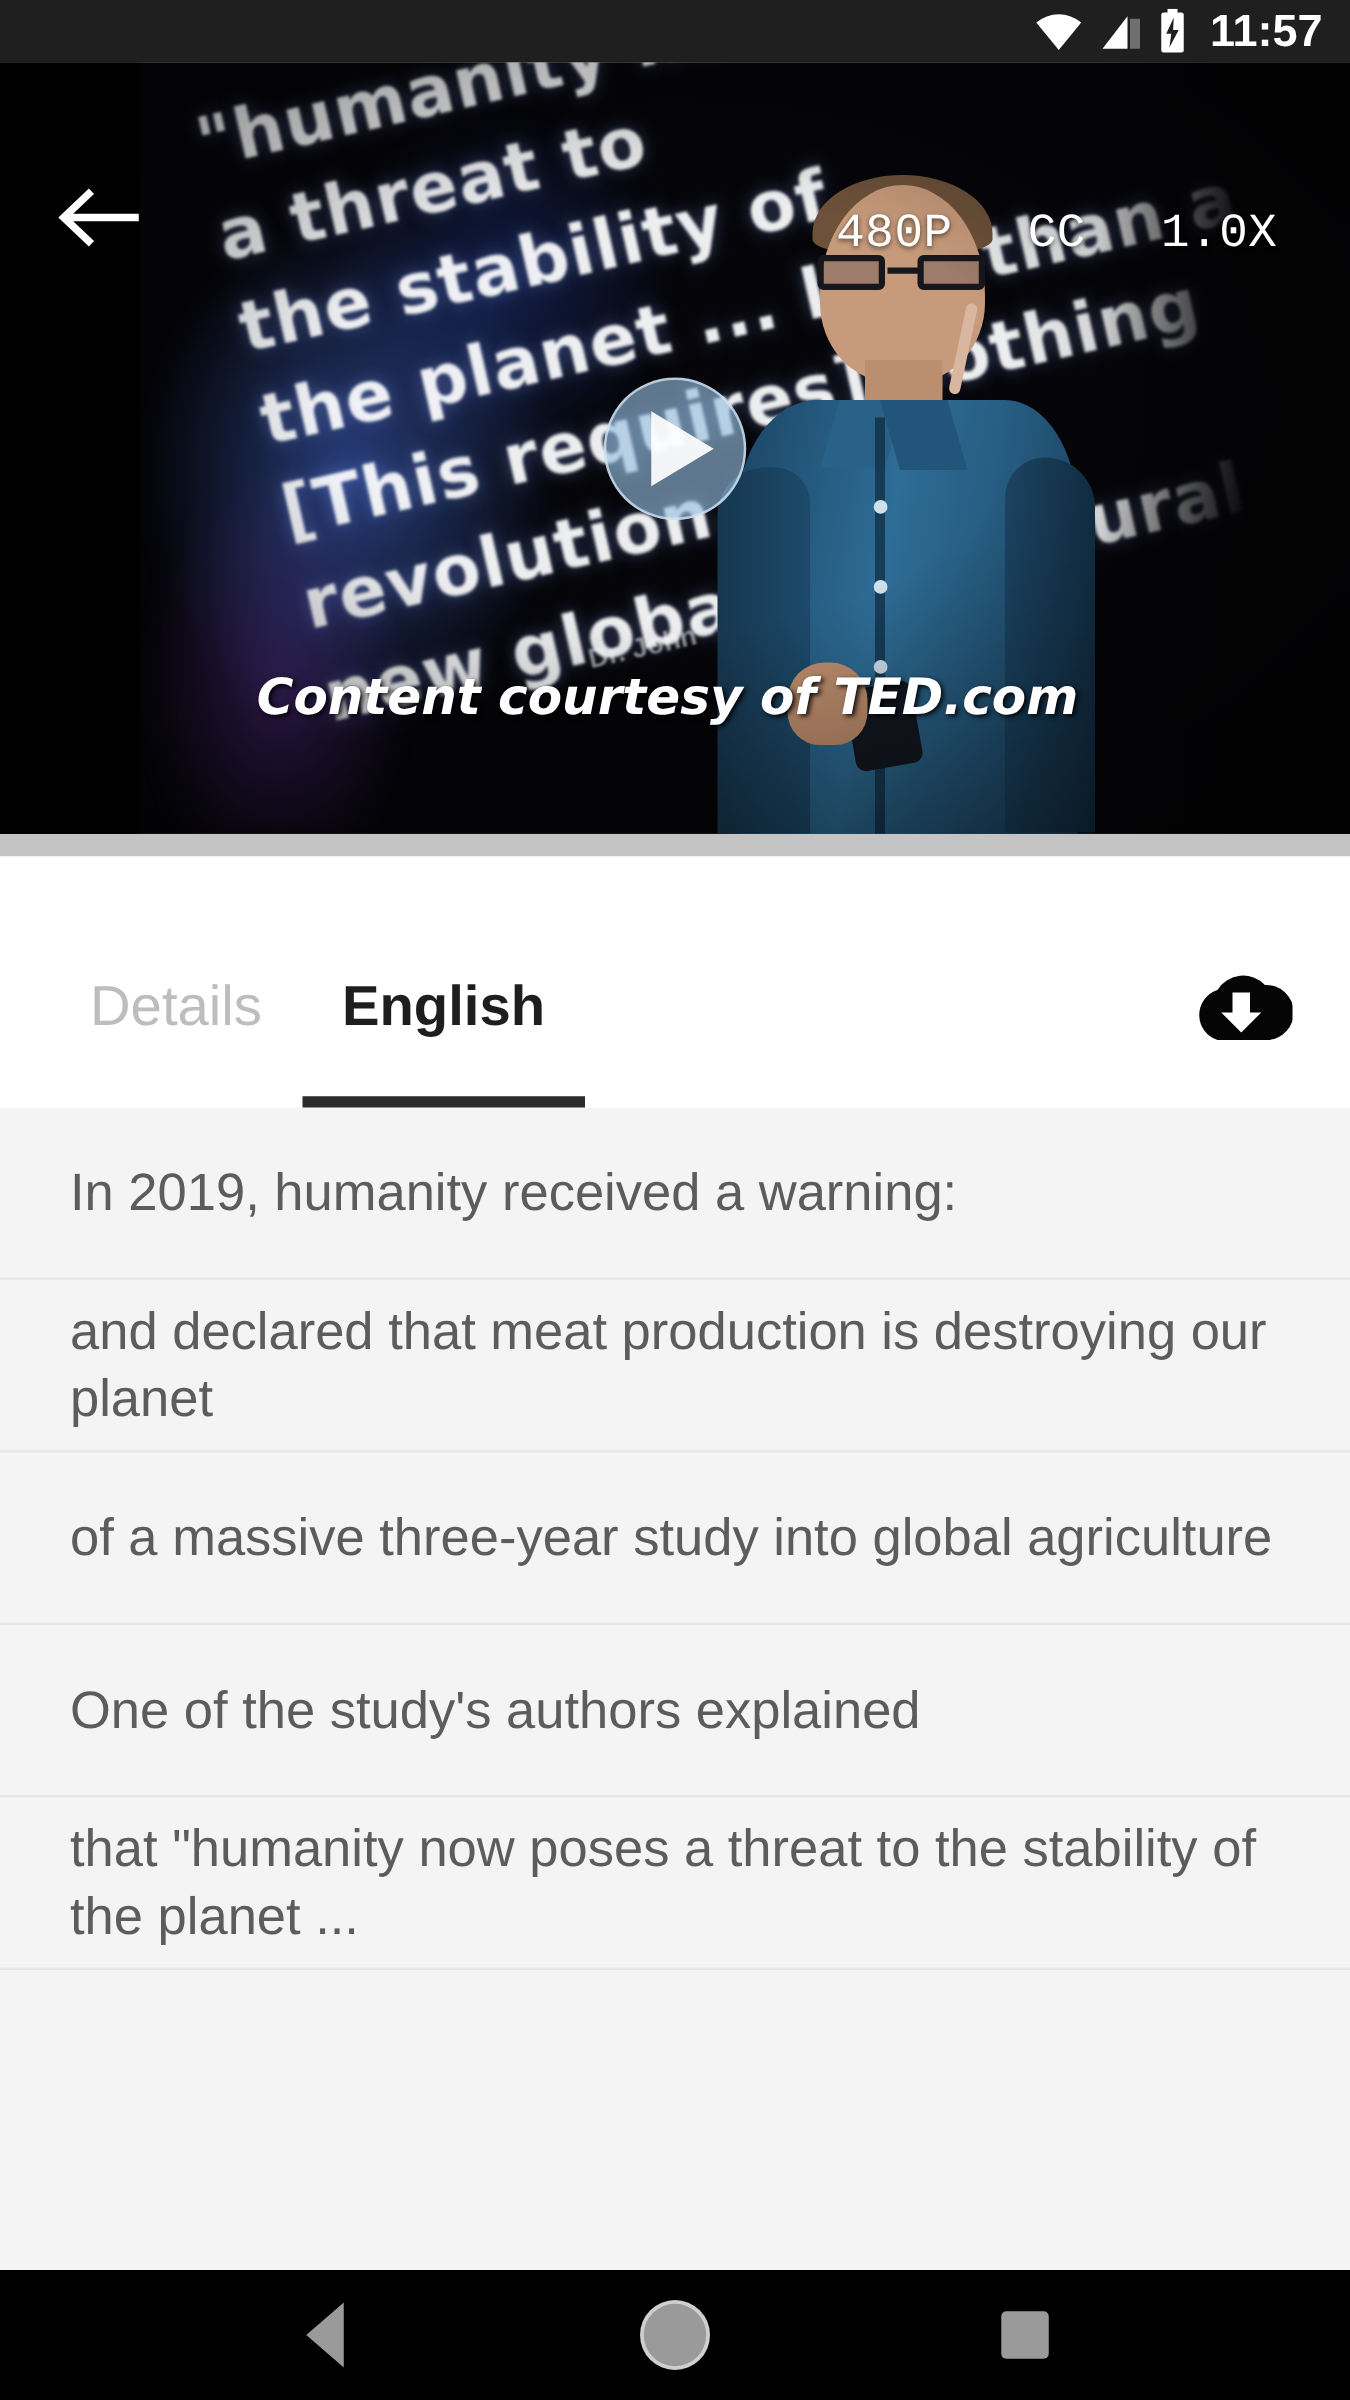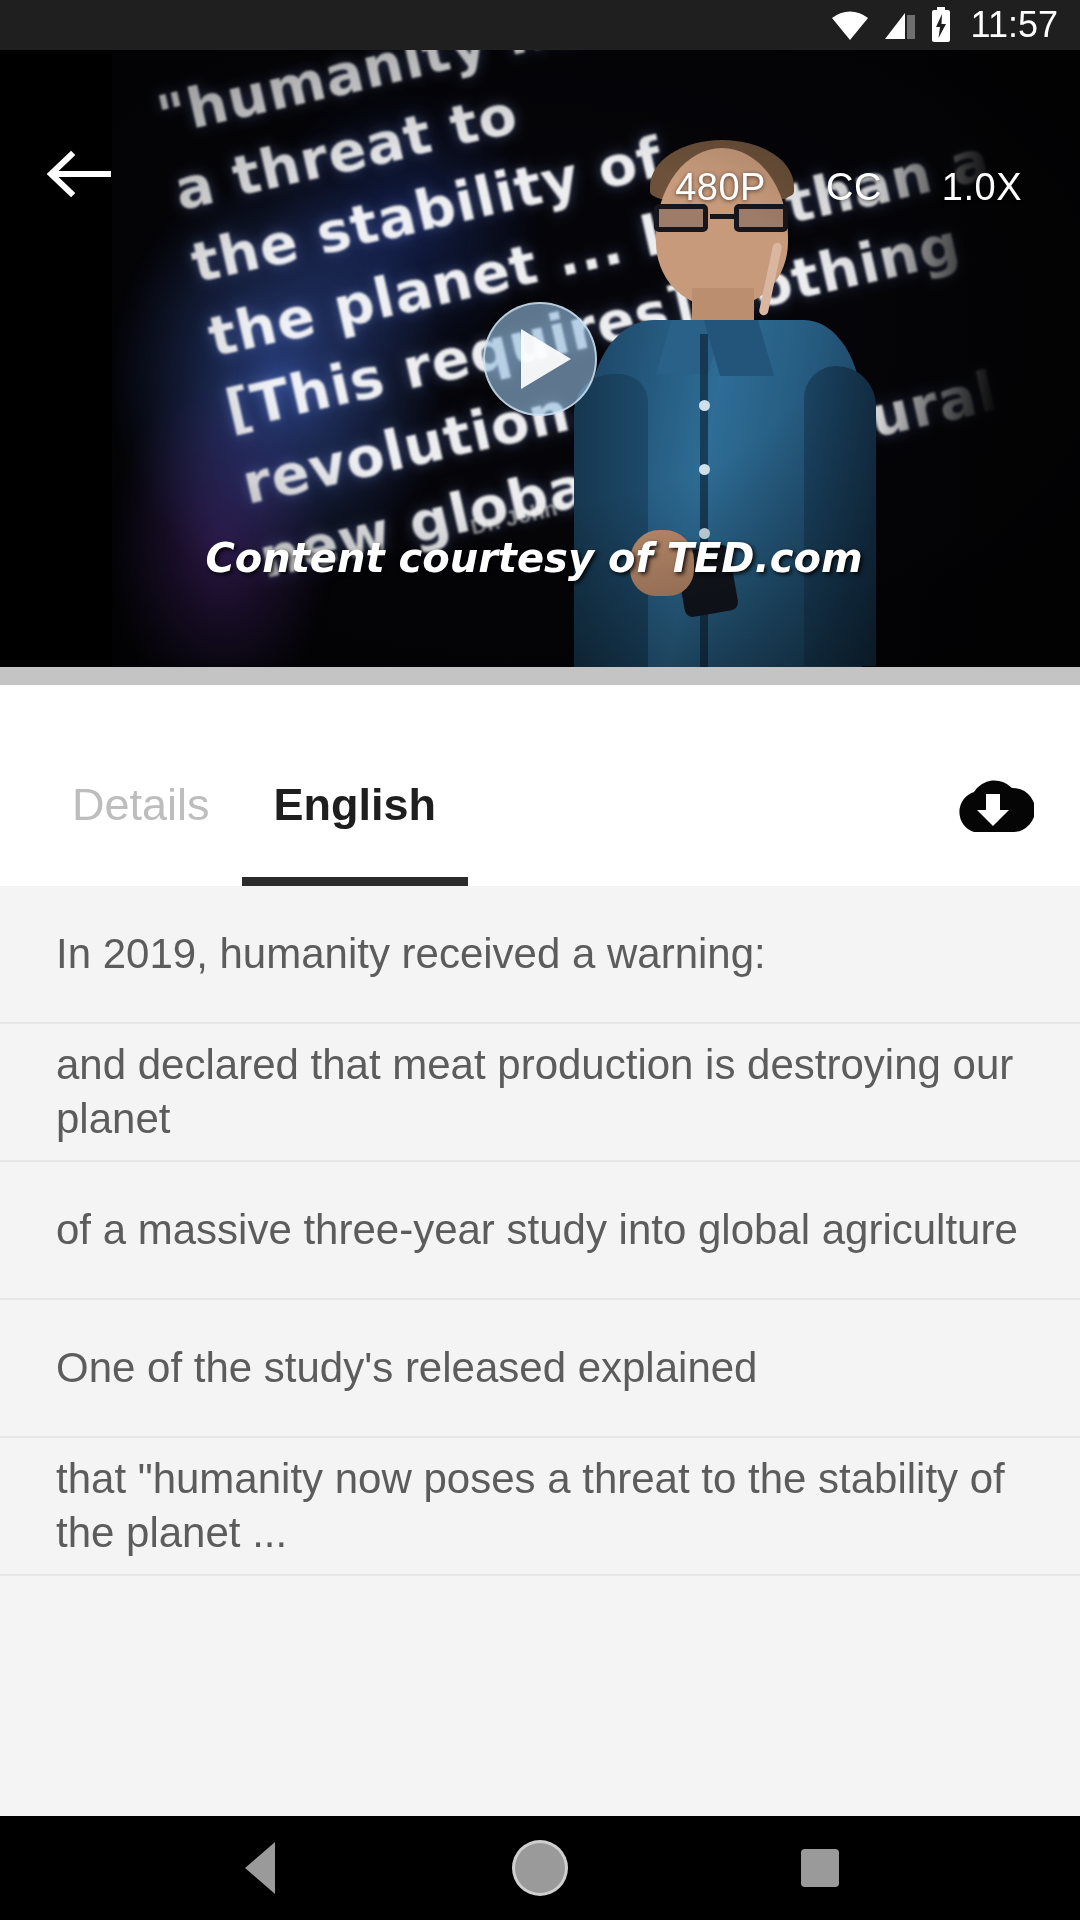--- a/index.html
+++ b/index.html
@@ -11,21 +11,21 @@
   }
   #app { position:relative; width:1080px; height:1920px; display:flex; flex-direction:column; }
 
   
   .statusbar {
     height:50px; background:#1f1f1f; flex:0 0 50px;
     display:flex; align-items:center; justify-content:flex-end;
     padding-right:22px; gap:13px;
   }
   .sb-icon { display:flex; align-items:center; }
-  .sb-time { color:#fff; font-size:36px; letter-spacing:0px; font-weight:400; margin-left:6px; }
+  .sb-time { color:#fff; font-size:36px; letter-spacing:0px; font-weight:700; margin-left:6px; }
 
   
   .player { position:relative; flex:0 0 617px; width:1080px; background:#000; overflow:hidden; }
   .video-frame { position:absolute; inset:0; background:#050509; }
   
   .stage-glow {
     position:absolute; left:100px; top:0; width:560px; height:617px;
     background:
       radial-gradient(ellipse 240px 300px at 180px 330px, rgba(70,110,220,0.55), rgba(20,30,80,0.0) 70%),
       radial-gradient(ellipse 150px 240px at 120px 500px, rgba(120,60,190,0.45), rgba(20,20,60,0) 72%),
@@ -87,21 +87,21 @@
   .courtesy {
     position:absolute; left:0; right:12px; bottom:86px; text-align:center;
     color:#fff; font-weight:bold; font-style:italic; font-size:40px;
     font-family:"DejaVu Sans", sans-serif;
     text-shadow:2px 2px 4px rgba(0,0,0,0.9);
   }
 
   
   .back-btn { position:absolute; left:42px; top:88px; width:72px; height:72px;
     display:flex; align-items:center; justify-content:center; cursor:pointer; }
-  .ctrl-row { position:absolute; top:108px; right:28px; display:flex; align-items:center; gap:0; }
+  .ctrl-row { position:absolute; top:108px; right:28px; display:flex; align-items:center; gap:0;font-family:Liberation Mono, monospace; }
   .ctrl {
     color:#fff; font-size:38px; letter-spacing:0.5px;
     text-shadow:0 1px 4px rgba(0,0,0,0.6); cursor:pointer;
     padding:8px 30px;
   }
   .play-overlay {
     position:absolute; left:50%; top:50%; transform:translate(-50%,-50%);
     width:114px; height:114px; border-radius:50%;
     background:rgba(150,190,225,0.62); border:2px solid rgba(215,232,245,0.75);
     display:flex; align-items:center; justify-content:center; cursor:pointer;
@@ -250,21 +250,21 @@
         <path d="M24 60 A21 21 0 0 1 24 20 A24 24 0 0 1 62 16 A19 19 0 0 1 64 60 Z" fill="#050505"></path>
         <path d="M36 22 L50 22 L50 38 L59 38 L43 54 L27 38 L36 38 Z" fill="#ffffff"></path>
       </svg>
     </div>
   </div>
 
   <div class="transcript">
     <div class="tline">In 2019, humanity received a warning:</div>
     <div class="tline">and declared that meat production is destroying our planet</div>
     <div class="tline">of a massive three-year study into global agriculture</div>
-    <div class="tline">One of the study's released explained</div>
+    <div class="tline">One of the study's authors explained</div>
     <div class="tline two">that "humanity now poses a threat to the stability of the planet ...</div>
   </div>
 
   <div class="navbar">
     <div class="nav-btn">
       <span class="nav-back"></span>
     </div>
     <div class="nav-btn">
       <span class="nav-home"></span>
     </div>

